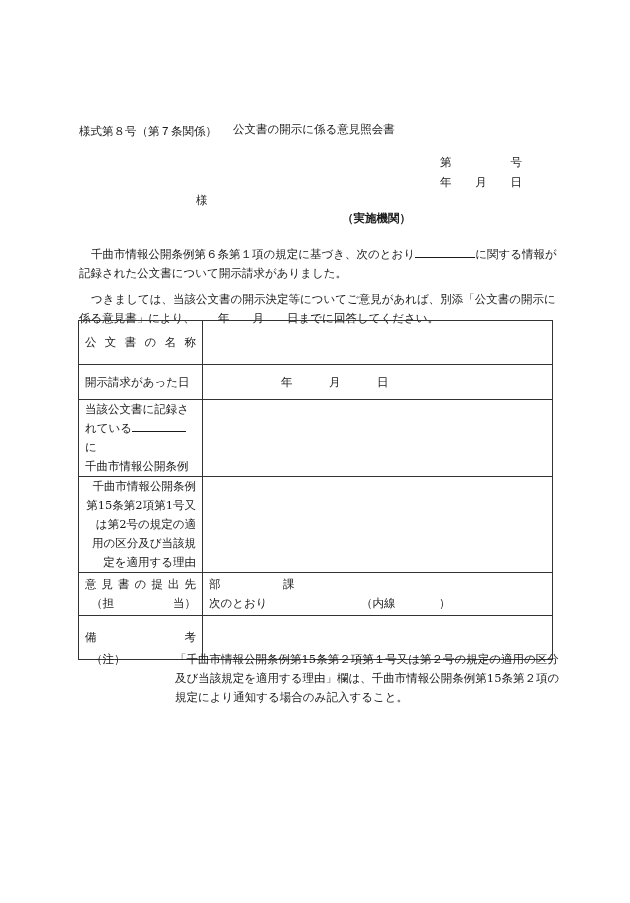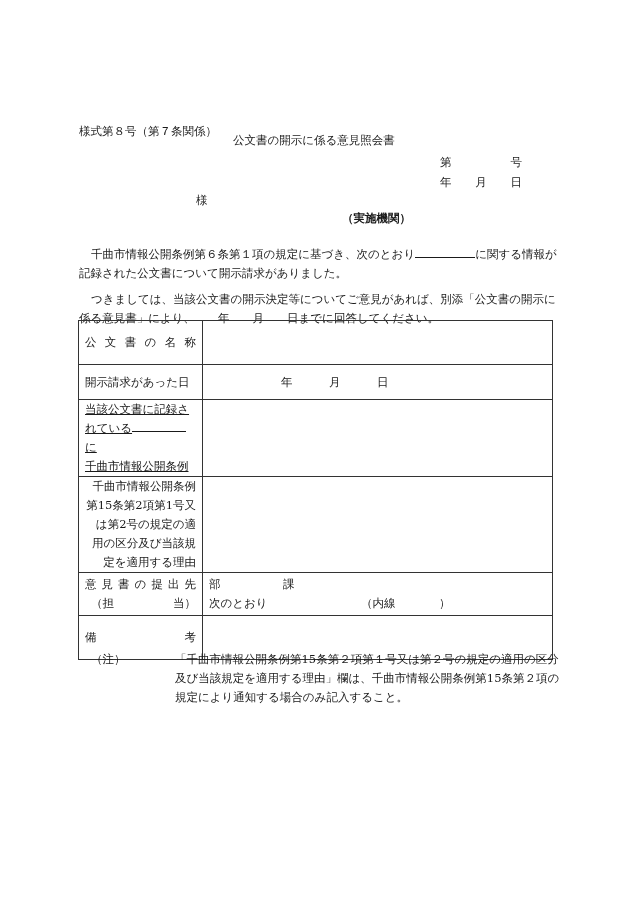--- a/index.html
+++ b/index.html
@@ -3,36 +3,36 @@
 <meta charset="utf-8">
 <style>
   html, body { margin: 0; padding: 0; background: #ffffff; }
   body {
     width: 630px; height: 903px; position: relative; overflow: hidden;
     font-family: "DejaVu Serif", "Liberation Serif", serif;
     color: #1a1a1a; font-size: 11.5px;
   }
   .abs { position: absolute; white-space: nowrap; }
   .form-id { left: 79px; top: 80px; margin-top: 44px; }
-  .doc-title { left: 233px; top: 133px; }
+  .doc-title { left: 233px; top: 122px; }
   .doc-no { left: 440px; top: 155px; width: 82px; display: flex; justify-content: space-between; }
   .doc-date { left: 440px; top: 175px; width: 82px; display: flex; justify-content: space-between; }
   .addressee { left: 196px; top: 193px; }
   .agency { left: 342px; top: 211px; font-weight: bold; }
   .para { left: 79px; width: 480px; line-height: 18.5px; white-space: normal; }
   .para1 { top: 245px; }
   .para2 { top: 290px; }
   .ind { padding-left: 12px; }
   .blank { display: inline-block; width: 60px; border-bottom: 1px solid #1a1a1a; height: 11px; vertical-align: baseline; }
   .blank-short { width: 54px; }
   table.form { position: absolute; left: 78px; top: 320px; width: 475px; border-collapse: collapse; }
   table.form td { border: 1px solid #333; padding: 0 6px; vertical-align: middle; }
   td.label { width: 111px; line-height: 19px; }
   .spread { display: flex; justify-content: space-between; }
-  .r1 { height: 44px; } .r2 { height: 35px; } .r3 { height: 67px; text-decoration: underline; } .r4 { height: 92px; text-align: right; } .r5 { height: 43px; } .r6 { height: 44px; }
+  .r1 { height: 44px; } .r2 { height: 35px; } .r3 { height: 67px; } .r4 { height: 92px; text-align: right; } .r5 { height: 43px; } .r6 { height: 44px; }
   .datecell { display: flex; gap: 0; padding-left: 72px; }
   .datecell span { display: inline-block; width: 48px; }
   .contact { padding-left: 62px; line-height: 19px; }
   .contact .line { display: flex; }
   .note { left: 91px; top: 650px; width: 470px; line-height: 19px; white-space: normal; }
   .note-head { display: inline-block; width: 28px; }
 </style>
 </head>
 <body>
 

